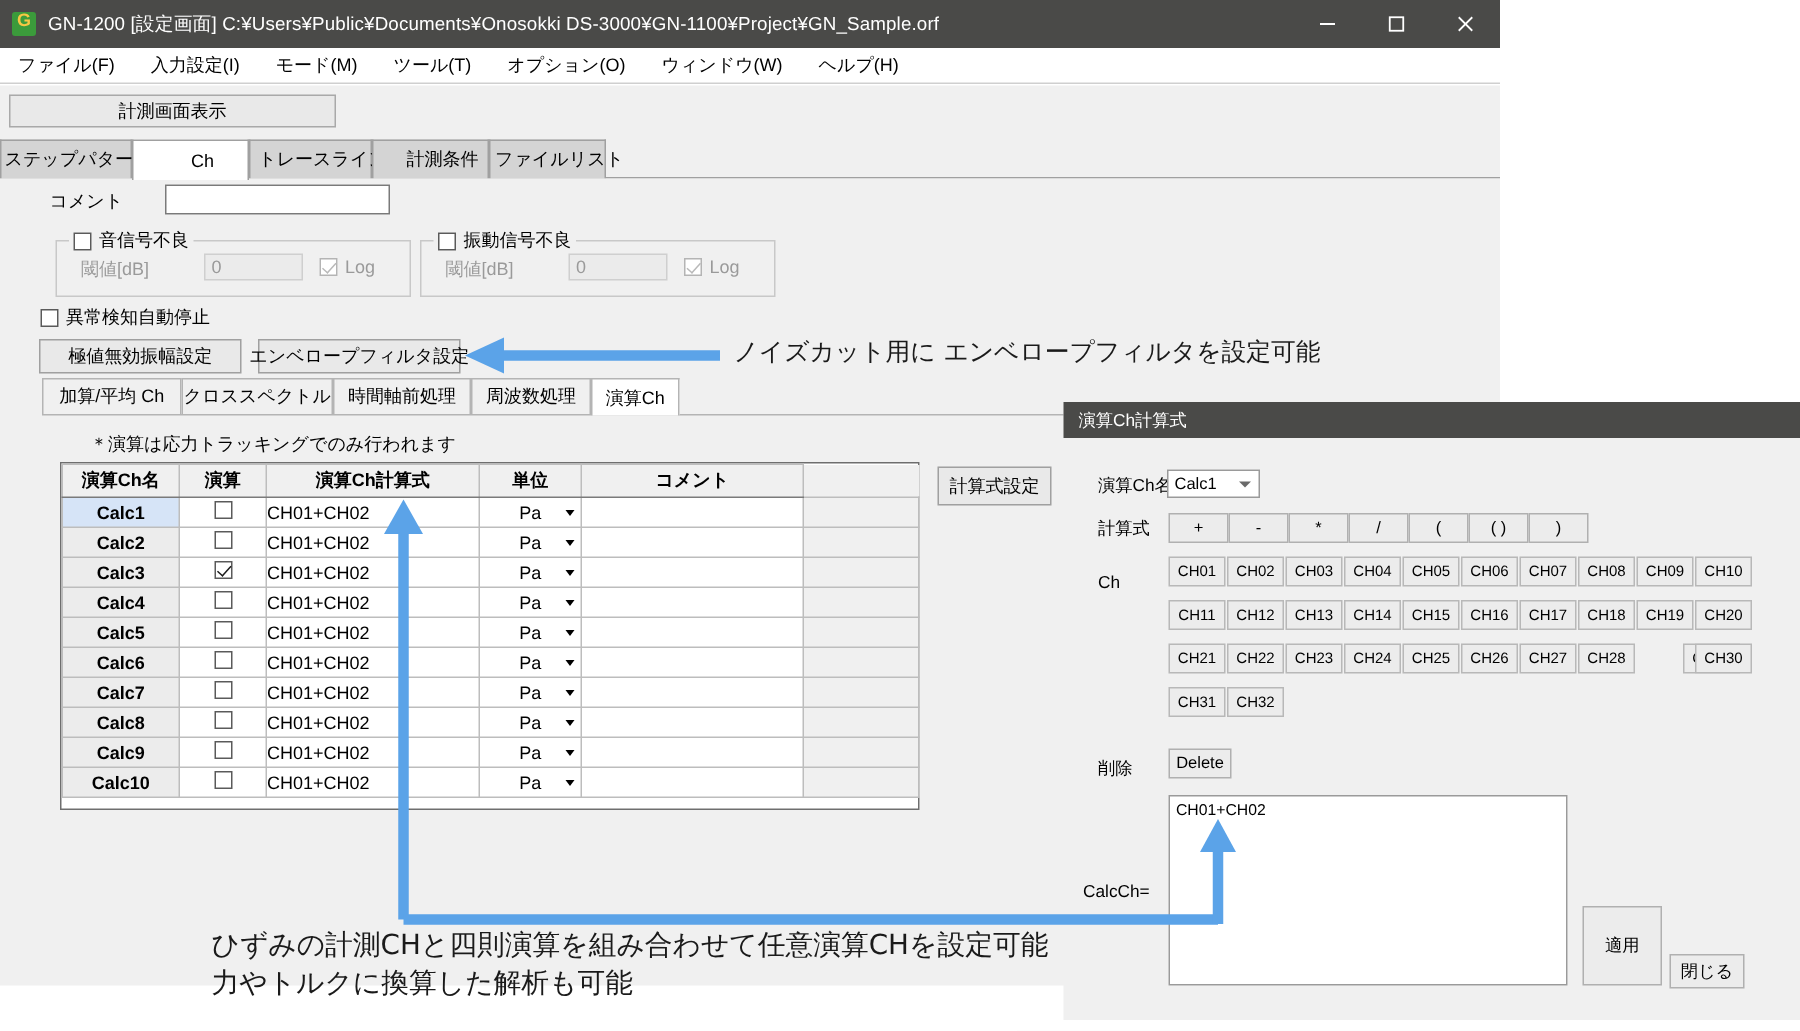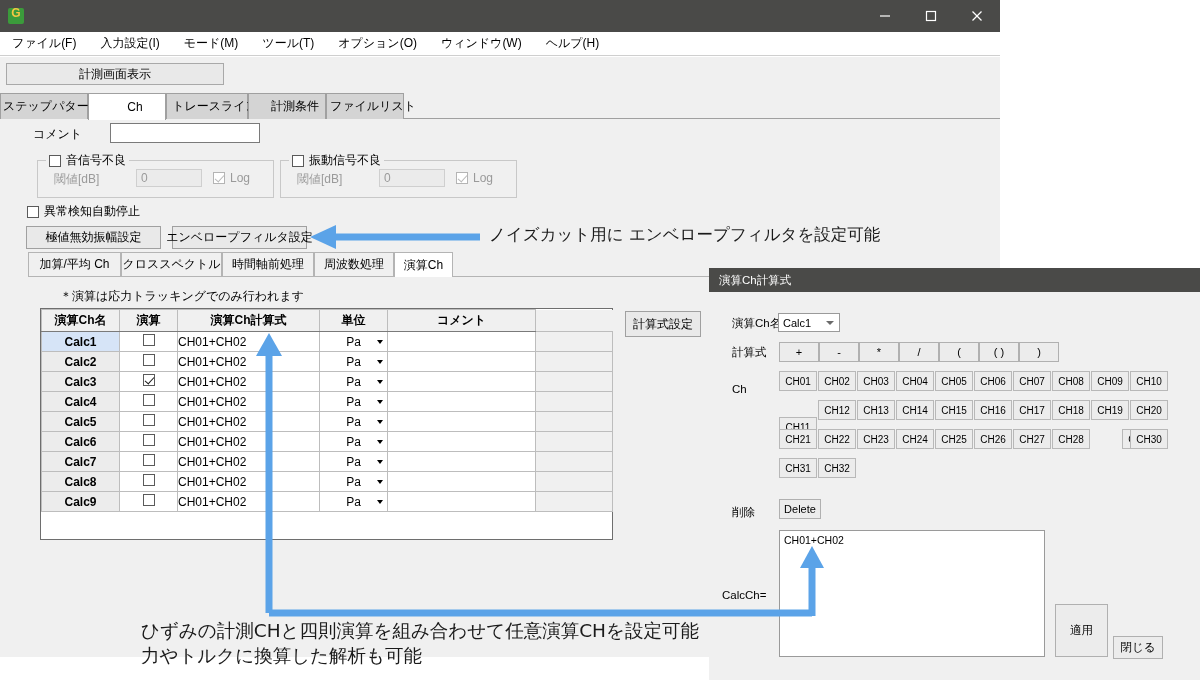--- a/index.html
+++ b/index.html
@@ -220,20 +220,21 @@
 </style>
 </head>
 <body>
 
 <div id="stage">
 
   <div id="mainwin">
 
     <div id="titlebar">
       <div id="app-icon"></div>
+      <div id="title-text">GN-1200 [設定画面] C:¥Users¥Public¥Documents¥Onosokki DS-3000¥GN-1100¥Project¥GN_Sample.orf</div>
       <div id="winbtns">
         <div class="wbtn">
           <svg width="14" height="14" viewBox="0 0 14 14">
               <line x1="2" y1="7" x2="12" y2="7" stroke="#fff" stroke-width="1.2"></line>
             </svg>
         </div>
         <div class="wbtn">
           <svg width="14" height="14" viewBox="0 0 14 14">
               <rect x="2.5" y="2.5" width="9" height="9" fill="none" stroke="#fff" stroke-width="1.2"></rect>
             </svg>
@@ -406,20 +407,28 @@
               <td class="c-pad"></td>
             </tr>
             <tr>
               <td class="c-name">Calc9</td>
               <td class="c-calc"><span class="cbx"></span></td>
               <td class="c-expr">CH01+CH02</td>
               <td class="c-unit"><span>Pa</span><span class="ddarrow"></span></td>
               <td class="c-cmt"></td>
               <td class="c-pad"></td>
             </tr>
+            <tr>
+              <td class="c-name">Calc10</td>
+              <td class="c-calc"><span class="cbx"></span></td>
+              <td class="c-expr">CH01+CH02</td>
+              <td class="c-unit"><span>Pa</span><span class="ddarrow"></span></td>
+              <td class="c-cmt"></td>
+              <td class="c-pad"></td>
+            </tr>
           </tbody>
       </table>
     </div>
 
     <div id="calcset-btn" class="pbtn">計算式設定</div>
   </div>
 
   <div id="dialog">
     <div id="dlg-title">演算Ch計算式</div>
   </div>
@@ -446,21 +455,21 @@
       <div class="chbtn" style="left: 779px; top: 371px;">CH01</div>
       <div class="chbtn" style="left: 818px; top: 371px;">CH02</div>
       <div class="chbtn" style="left: 857px; top: 371px;">CH03</div>
       <div class="chbtn" style="left: 896px; top: 371px;">CH04</div>
       <div class="chbtn" style="left: 935px; top: 371px;">CH05</div>
       <div class="chbtn" style="left: 974px; top: 371px;">CH06</div>
       <div class="chbtn" style="left: 1013px; top: 371px;">CH07</div>
       <div class="chbtn" style="left: 1052px; top: 371px;">CH08</div>
       <div class="chbtn" style="left: 1091px; top: 371px;">CH09</div>
       <div class="chbtn" style="left: 1130px; top: 371px;">CH10</div>
-      <div class="chbtn" style="left: 779px; top: 417px;">CH11</div>
+      <div class="chbtn" style="left: 779px; top: 400px;">CH11</div>
       <div class="chbtn" style="left: 818px; top: 400px;">CH12</div>
       <div class="chbtn" style="left: 857px; top: 400px;">CH13</div>
       <div class="chbtn" style="left: 896px; top: 400px;">CH14</div>
       <div class="chbtn" style="left: 935px; top: 400px;">CH15</div>
       <div class="chbtn" style="left: 974px; top: 400px;">CH16</div>
       <div class="chbtn" style="left: 1013px; top: 400px;">CH17</div>
       <div class="chbtn" style="left: 1052px; top: 400px;">CH18</div>
       <div class="chbtn" style="left: 1091px; top: 400px;">CH19</div>
       <div class="chbtn" style="left: 1130px; top: 400px;">CH20</div>
       <div class="chbtn" style="left: 779px; top: 429px;">CH21</div>

